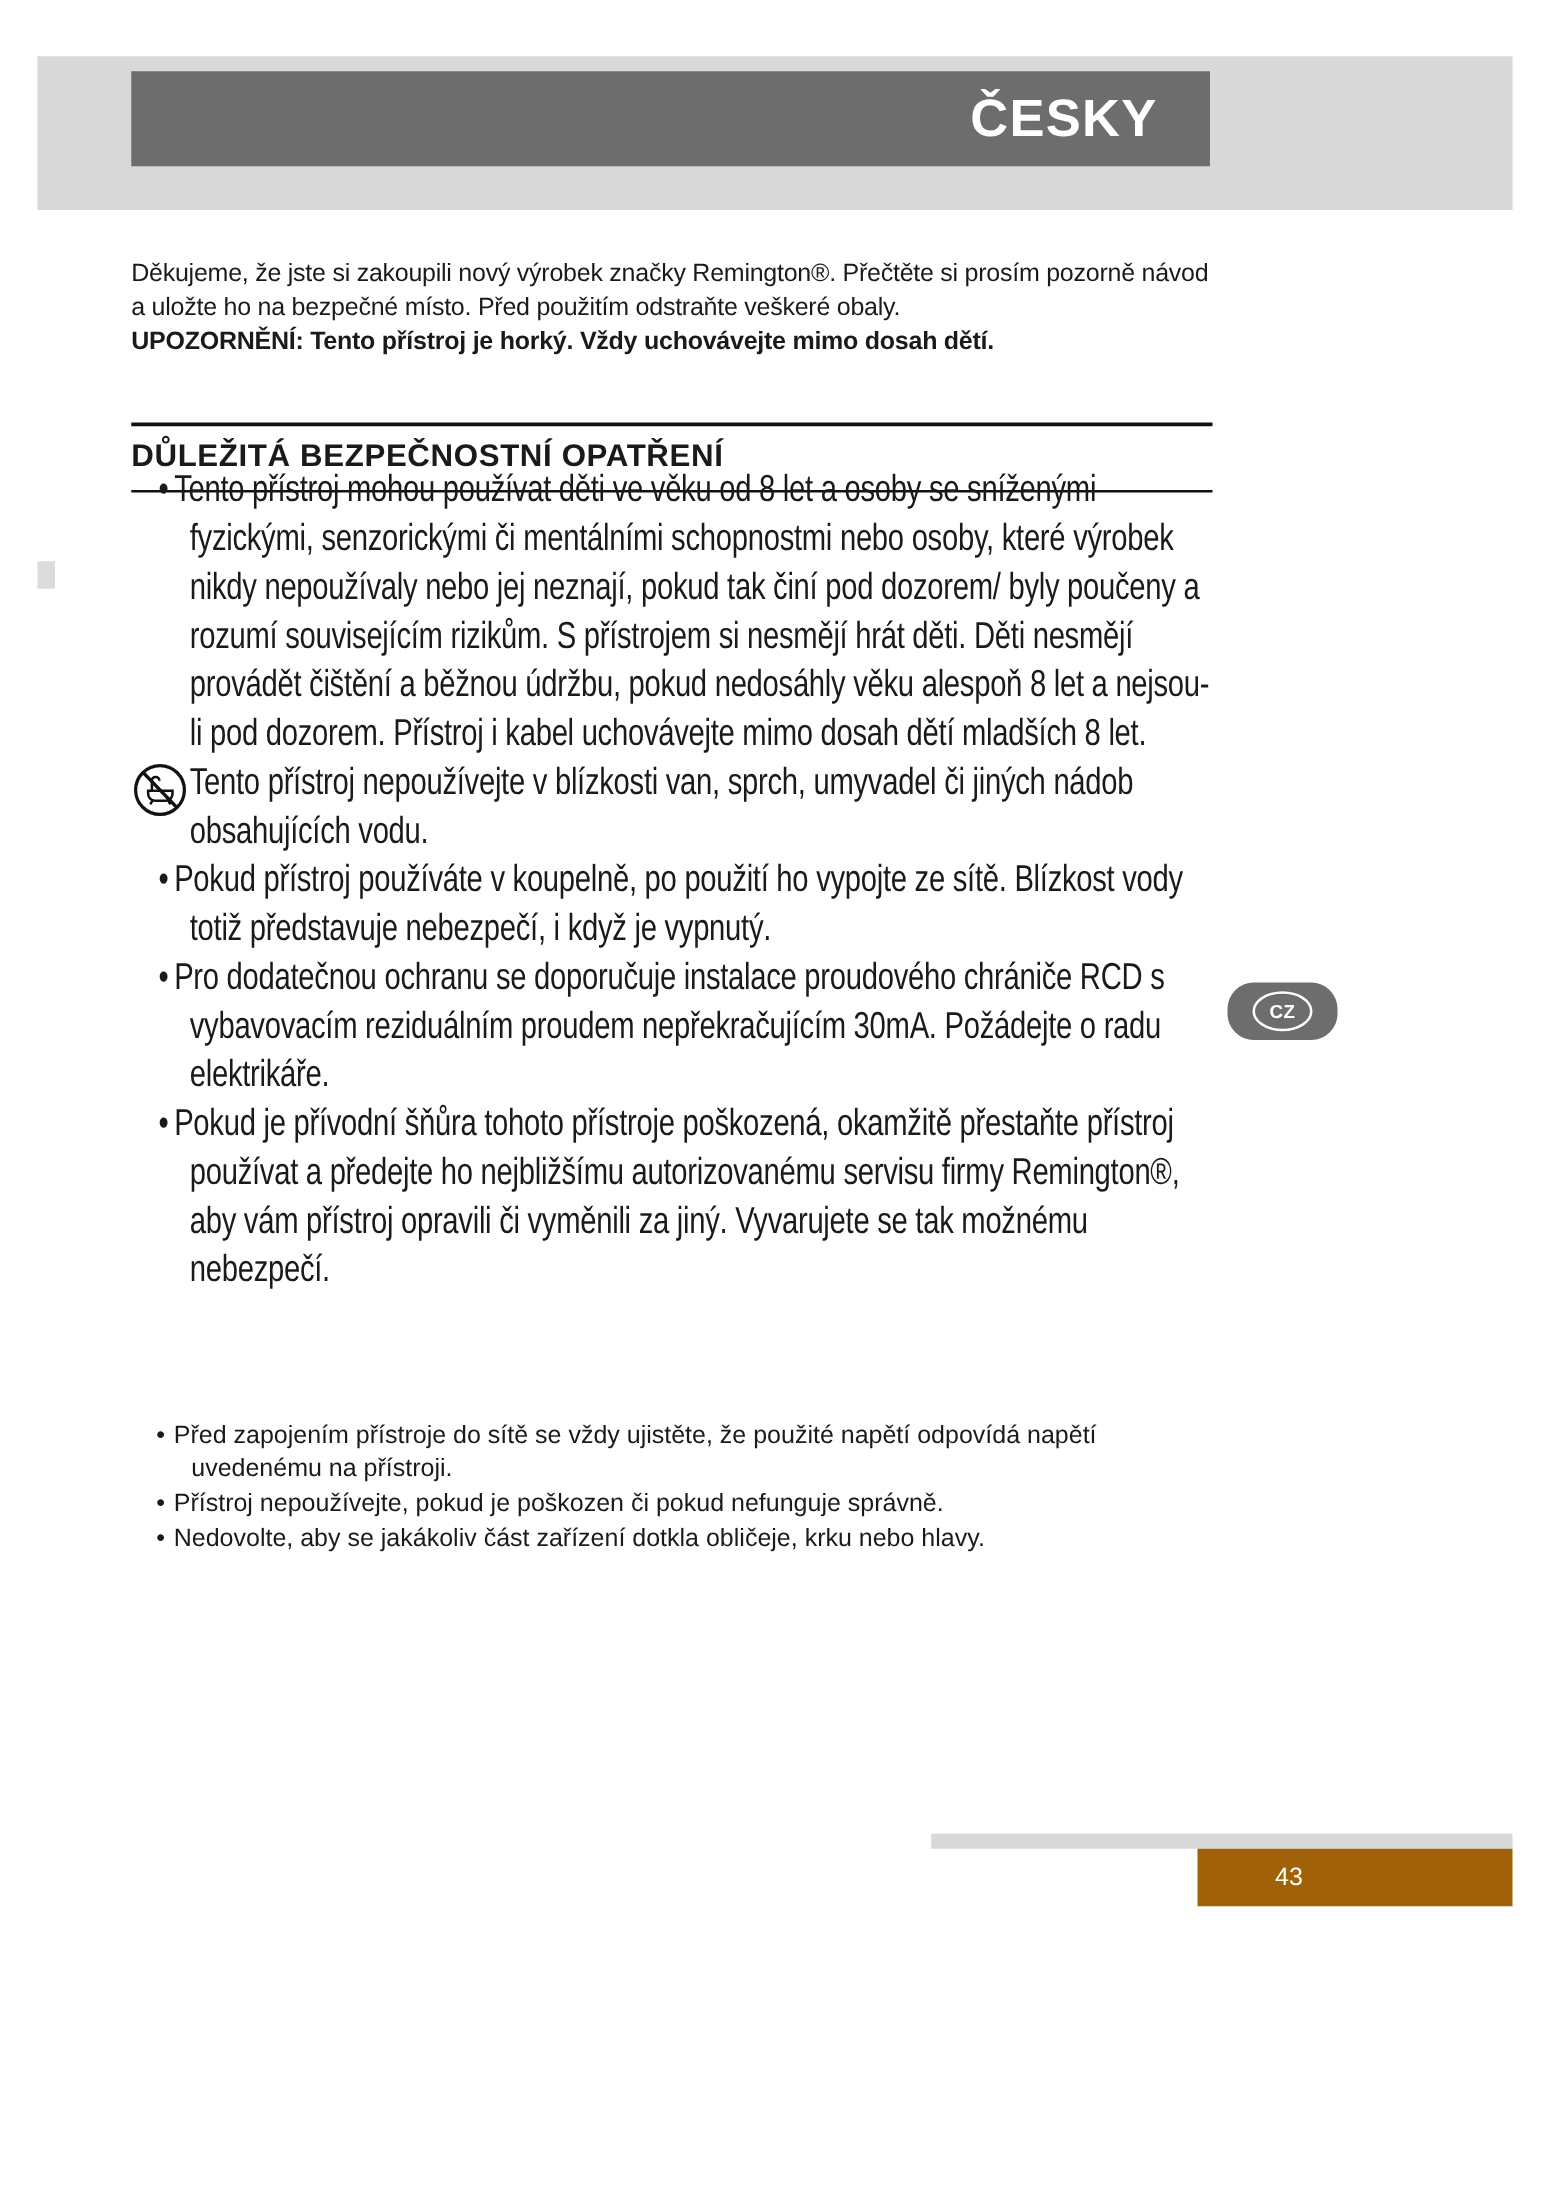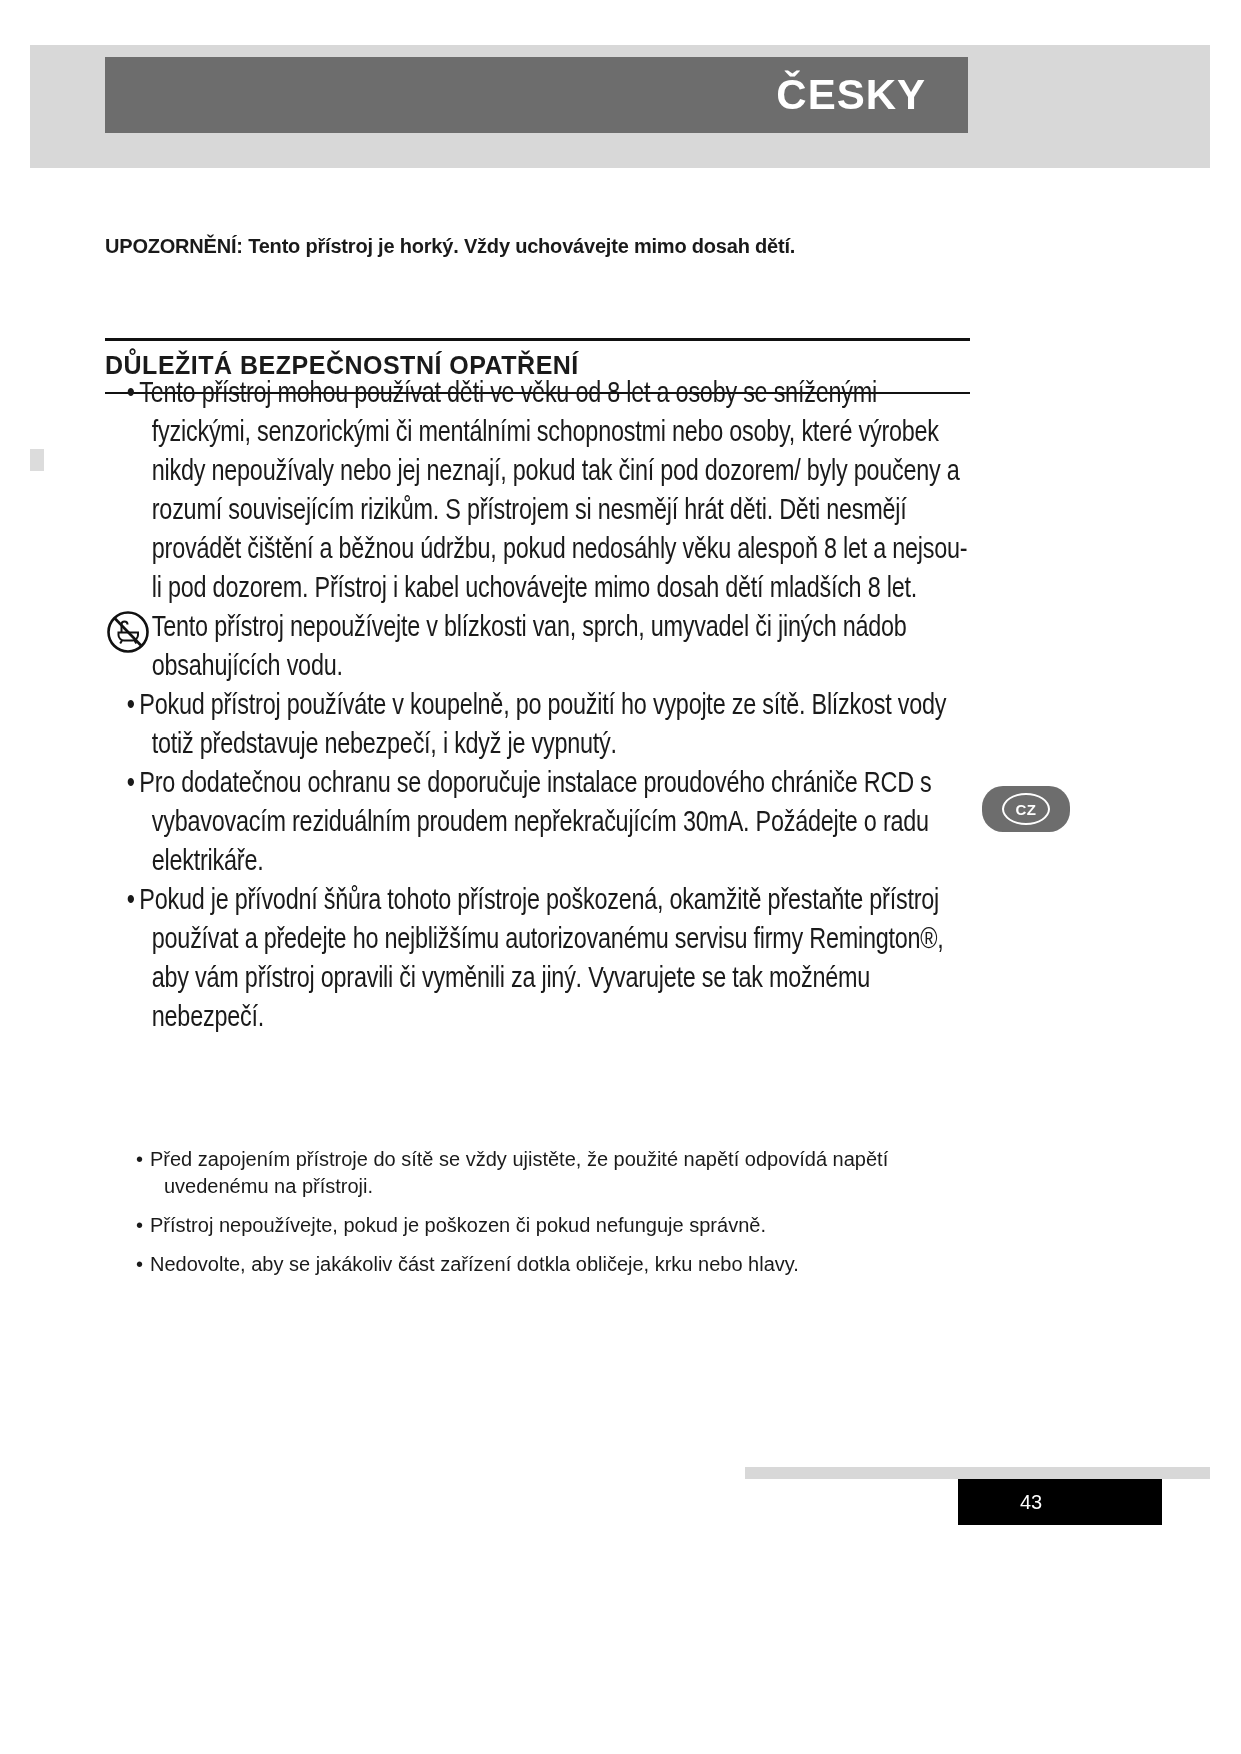--- a/index.html
+++ b/index.html
@@ -37,52 +37,52 @@
   .big-list li.has-icon{position:relative;text-indent:0;}
   .icon-wrap{
     position:absolute;left:0;top:3px;width:46px;height:46px;
     transform:scaleX(1.2821);transform-origin:left top;
   }
   
   .small-list{
     position:absolute;left:105px;top:1134px;width:872px;
     font-size:20px;line-height:27px;list-style:none;margin:0;padding:0;
   }
-  .small-list li{margin:12px;padding-left:47px;text-indent:-28px;}
+  .small-list li{margin:1px;padding-left:47px;text-indent:-28px;}
   .small-list li::before{content:"•";display:inline-block;width:14px;text-indent:0;}
   
   .cz-tab{
     position:absolute;left:982px;top:786px;width:88px;height:46px;background:#6d6d6d;
     border-radius:21px;display:flex;align-items:center;justify-content:center;
   }
   .cz-oval{
     width:44px;height:28px;border:2.5px solid #fff;border-radius:50%;
     display:flex;align-items:center;justify-content:center;
     color:#fff;font-size:15px;font-weight:bold;letter-spacing:0.5px;
   }
   
   .footer-bar-light{position:absolute;left:745px;top:1467px;width:465px;height:12px;background:#d8d8d8;}
   .footer-box{
-    position:absolute;left:958px;top:1479px;width:204px;height:46px;background:#000000;
+    position:absolute;left:958px;top:1479px;width:252px;height:46px;background:#a16207;
     display:flex;align-items:center;box-sizing:border-box;padding-left:62px;
     color:#fff;font-size:20px;
   }
 </style>
 </head>
 <body>
 
 <div class="top-band"></div>
 <div class="title-bar">
   <span class="title">ČESKY</span>
 </div>
 
 <div class="print-mark"></div>
 
 <div class="intro">
-  <br>
+  <span>Děkujeme, že jste si zakoupili nový výrobek značky Remington®. Přečtěte si prosím pozorně návod a uložte ho na bezpečné místo. Před použitím odstraňte veškeré obaly.</span><br>
   <span class="warning">UPOZORNĚNÍ: Tento přístroj je horký. Vždy uchovávejte mimo dosah dětí.</span>
 </div>
 
 <div class="section-head">DŮLEŽITÁ BEZPEČNOSTNÍ OPATŘENÍ</div>
 
 <ul class="big-list">
   <li class="bullet"><span>Tento přístroj mohou používat děti ve věku od 8 let a osoby se sníženými fyzickými, senzorickými či mentálními schopnostmi nebo osoby, které výrobek nikdy nepoužívaly nebo jej neznají, pokud tak činí pod dozorem/ byly poučeny a rozumí souvisejícím rizikům. S přístrojem si nesmějí hrát děti. Děti nesmějí provádět čištění a běžnou údržbu, pokud nedosáhly věku alespoň 8 let a nejsou-li pod dozorem. Přístroj i kabel uchovávejte mimo dosah dětí mladších 8 let.</span></li>
   <li class="has-icon">
     <span class="icon-wrap">
       <svg width="46" height="46" viewBox="0 0 46 46">

